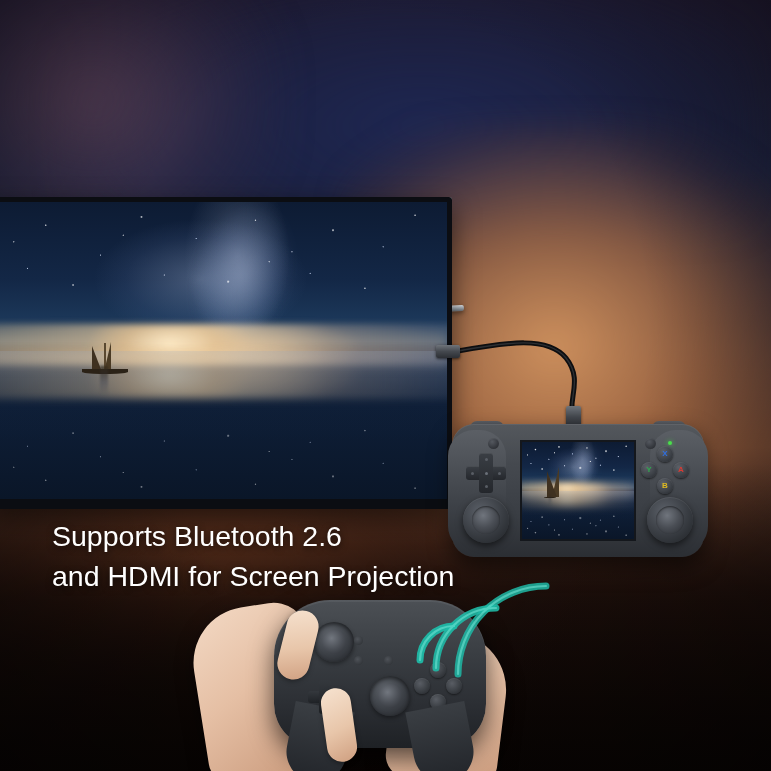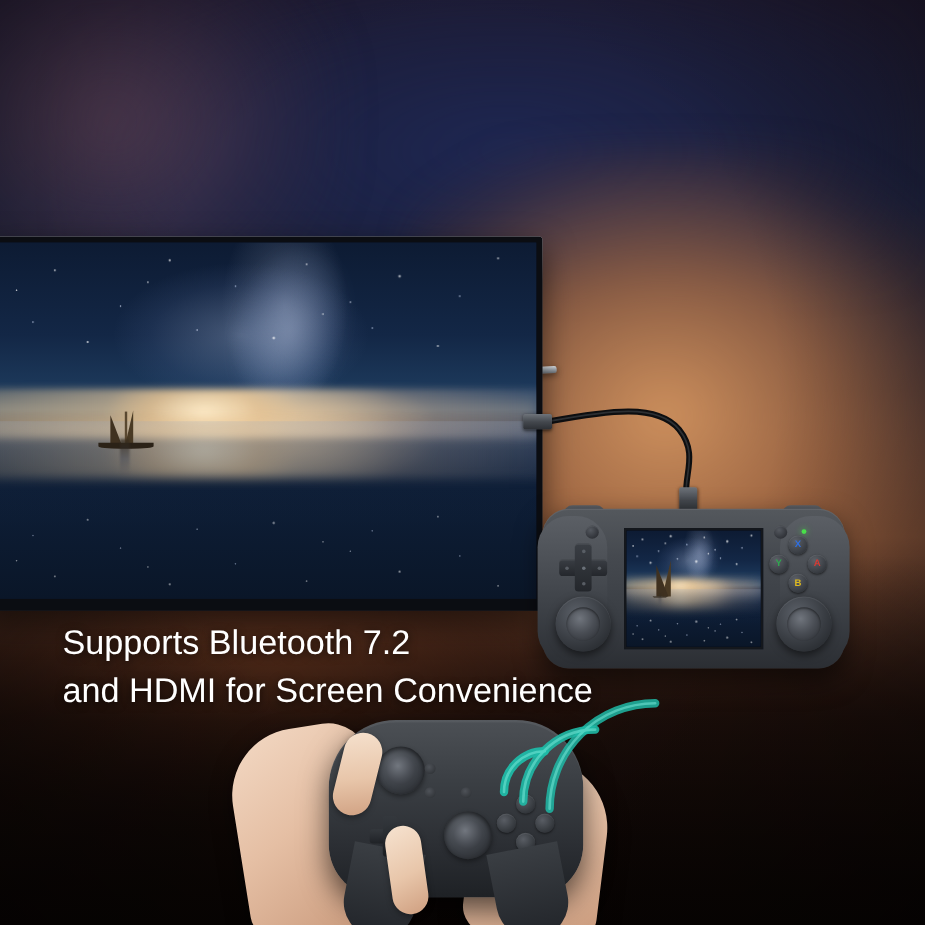--- a/index.html
+++ b/index.html
@@ -565,18 +565,18 @@
       <g fill="none" stroke="#7feede" stroke-linecap="round" opacity=".5">
         <path d="M 22 104 A 34 34 0 0 1 56 70" stroke-width="2.2"></path>
         <path d="M 38 112 A 60 60 0 0 1 98 52" stroke-width="2.2"></path>
         <path d="M 60 118 A 88 88 0 0 1 148 30" stroke-width="2.2"></path>
       </g>
     </svg>
   </div>
 
 
   <div class="bodycopy">
-    <span class="bc-line">Supports Bluetooth 7.2</span>
-    <span class="bc-line">and HDMI for Screen Convenience</span>
+    <span class="bc-line">Supports Bluetooth 2.6</span>
+    <span class="bc-line">and HDMI for Screen Projection</span>
   </div>
 
   <div class="bg-vignette-edge" style="pointer-events:none;"></div>
 </div>
 
 </body></html>

